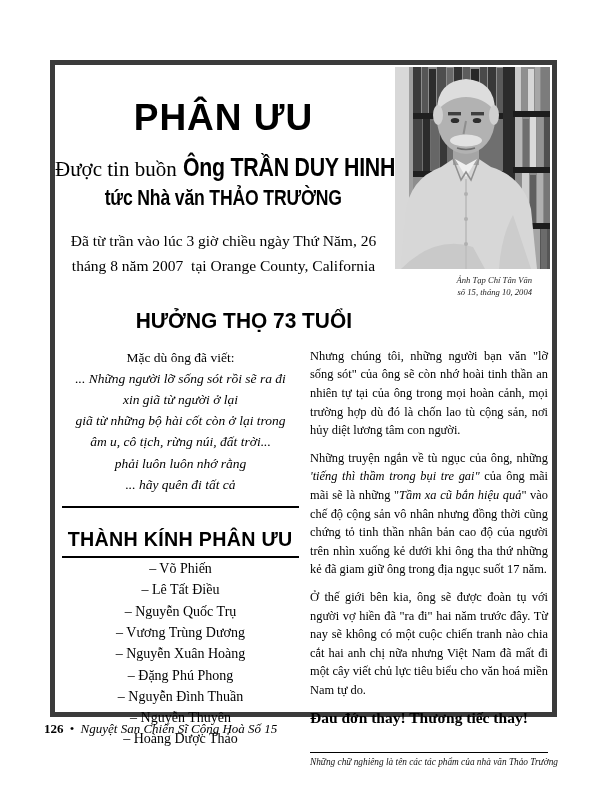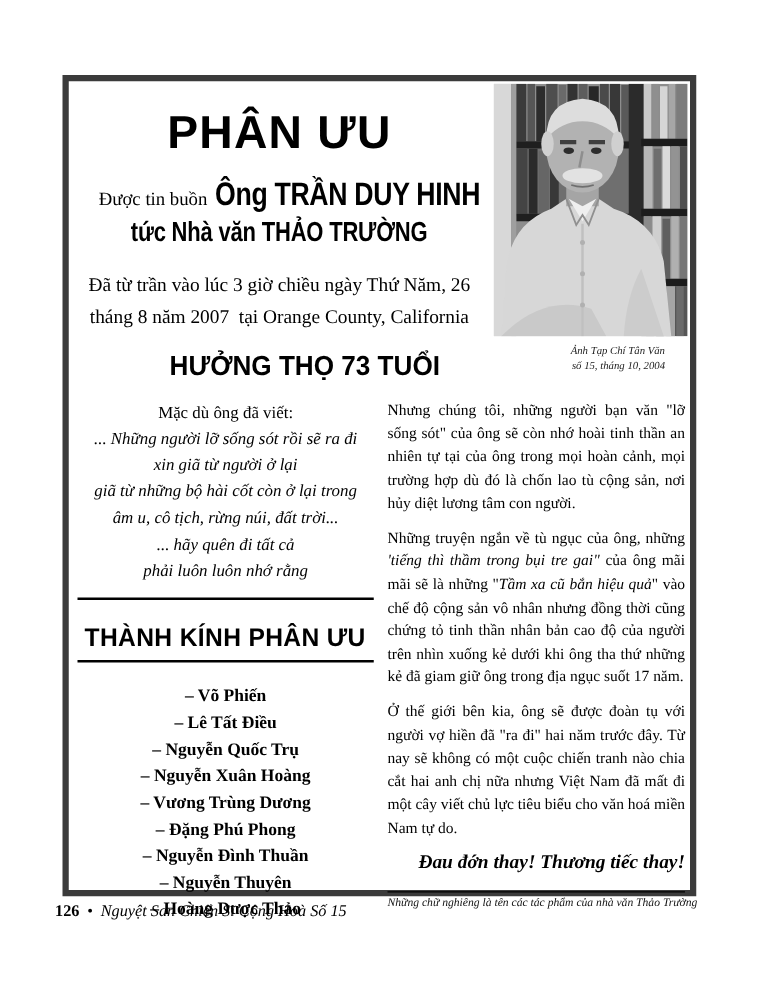--- a/index.html
+++ b/index.html
@@ -15,62 +15,62 @@
   .header{display:flex;}
   .header-left{flex:1;text-align:center;padding-top:14px;min-width:0;}
   .photo-col{width:160px;flex:0 0 160px;}
   .photo{width:155px;height:202px;margin:2px 2px 0 auto;display:block;}
   .caption{
     text-align:right;padding-right:20px;margin-top:6px;
     font-size:8.6px;font-style:italic;line-height:11.5px;color:#222;
   }
   .title{
     font-family:"Liberation Sans","DejaVu Sans",sans-serif;font-weight:bold;
-    font-size:37px;line-height:1.05;letter-spacing:1px;margin-top:8px;
+    font-size:37px;line-height:1.05;letter-spacing:1px;margin-top:20px;
   }
   .intro-line{margin-top:14px;white-space:nowrap;}
-  .intro-prefix{font-size:15px;padding-left:24px;}
+  .intro-prefix{font-size:21px;}
   .big-name{
     font-family:"Liberation Sans","DejaVu Sans",sans-serif;font-weight:bold;
     font-size:26px;display:inline-block;transform:scaleX(.82);
     transform-origin:left center;letter-spacing:-.3px;margin-left:2px;
   }
   .alias-line{margin-top:2px;}
   .alias{
     font-family:"Liberation Sans","DejaVu Sans",sans-serif;font-weight:bold;
     font-size:22px;display:inline-block;transform:scaleX(.8);
     transform-origin:center;letter-spacing:-.2px;
   }
   .announce{margin-top:17px;font-size:15.5px;line-height:25px;}
   .announce div{white-space:pre;}
-  .age-line{margin-top:14px;padding-left:41px;}
+  .age-line{margin-top:30px;padding-left:41px;}
   .age{
     font-family:"Liberation Sans","DejaVu Sans",sans-serif;font-weight:bold;
     font-size:22px;display:inline-block;transform:scaleX(.95);
     transform-origin:center;letter-spacing:0;
   }
   .columns{display:flex;margin-top:13px;padding:0 4px 0 7px;}
   .col-left{width:237px;flex:0 0 237px;text-align:center;}
   .poem-intro{font-size:13.5px;line-height:21px;}
   .poem-line{font-style:italic;font-size:13.5px;line-height:21.2px;white-space:nowrap;}
   .rule{border-top:2px solid #000;height:0;}
   .col-left .rule{margin-top:11px;}
   .condolence-heading{padding:7px 0 5px;margin-top:12px;}
   .condolence-heading span{
     font-family:"Liberation Sans","DejaVu Sans",sans-serif;font-weight:bold;
     font-size:20.5px;display:inline-block;transform:scaleX(.96);
     transform-origin:center;letter-spacing:.3px;
   }
-  .names{margin-top:17px;font-weight:bold;}
+  .names{margin-top:0;}
   .name-line{font-size:14px;line-height:21.3px;white-space:nowrap;}
   .col-right{flex:1;padding-left:11px;min-width:0;}
   .para{font-size:12.4px;line-height:18.6px;text-align:justify;margin:0 0 9px 0;}
   .closing{
-    font-weight:bold;font-style:italic;font-size:15.5px;
-    text-align:right;margin:3px 0 14px;
+    font-weight:bold;font-size:15.5px;
+    text-align:left;margin:3px 0 25px;
   }
   .footnote-rule{border-top:1.5px solid #000;}
   .footnote{
     font-size:9.3px;font-style:italic;text-align:center;
     padding-top:4px;white-space:nowrap;color:#111;
   }
   .footer{position:absolute;left:44px;top:721px;font-size:13px;}
   .footer .pagenum{font-weight:bold;font-style:normal;}
   .footer .sep{margin:0 3px;}
   .footer .mag{font-style:italic;}
@@ -186,34 +186,34 @@
 
     <div class="columns">
 
       <div class="col-left">
         <div class="poem-intro">Mặc dù ông đã viết:</div>
         <div class="poem">
             <div class="poem-line">... Những người lỡ sống sót rồi sẽ ra đi</div>
             <div class="poem-line">xin giã từ người ở lại</div>
             <div class="poem-line">giã từ những bộ hài cốt còn ở lại trong</div>
             <div class="poem-line">âm u, cô tịch, rừng núi, đất trời...</div>
+            <div class="poem-line">phải luôn luôn nhớ rằng</div>
             <div class="poem-line">... hãy quên đi tất cả</div>
-            <div class="poem-line">phải luôn luôn nhớ rằng</div>
           </div>
         <div class="rule"></div>
         <div class="condolence-heading">
           <span>THÀNH KÍNH PHÂN ƯU</span>
         </div>
         <div class="rule" style="margin-top:0;"></div>
         <div class="names">
             <div class="name-line">– Võ Phiến</div>
             <div class="name-line">– Lê Tất Điều</div>
             <div class="name-line">– Nguyễn Quốc Trụ</div>
+            <div class="name-line">– Vương Trùng Dương</div>
             <div class="name-line">– Nguyễn Xuân Hoàng</div>
-            <div class="name-line">– Vương Trùng Dương</div>
             <div class="name-line">– Đặng Phú Phong</div>
             <div class="name-line">– Nguyễn Đình Thuần</div>
             <div class="name-line">– Nguyễn Thuyên</div>
             <div class="name-line">– Hoàng Dược Thảo</div>
           </div>
       </div>
 
       <div class="col-right">
         <div class="paras">
             <div class="para"><span>Nhưng chúng tôi, những người bạn văn "lỡ sống sót" của ông sẽ còn nhớ hoài tinh thần an nhiên tự tại của ông trong mọi hoàn cảnh, mọi trường hợp  dù đó là chốn lao tù cộng sản, nơi hủy diệt lương tâm con người.</span></div>

